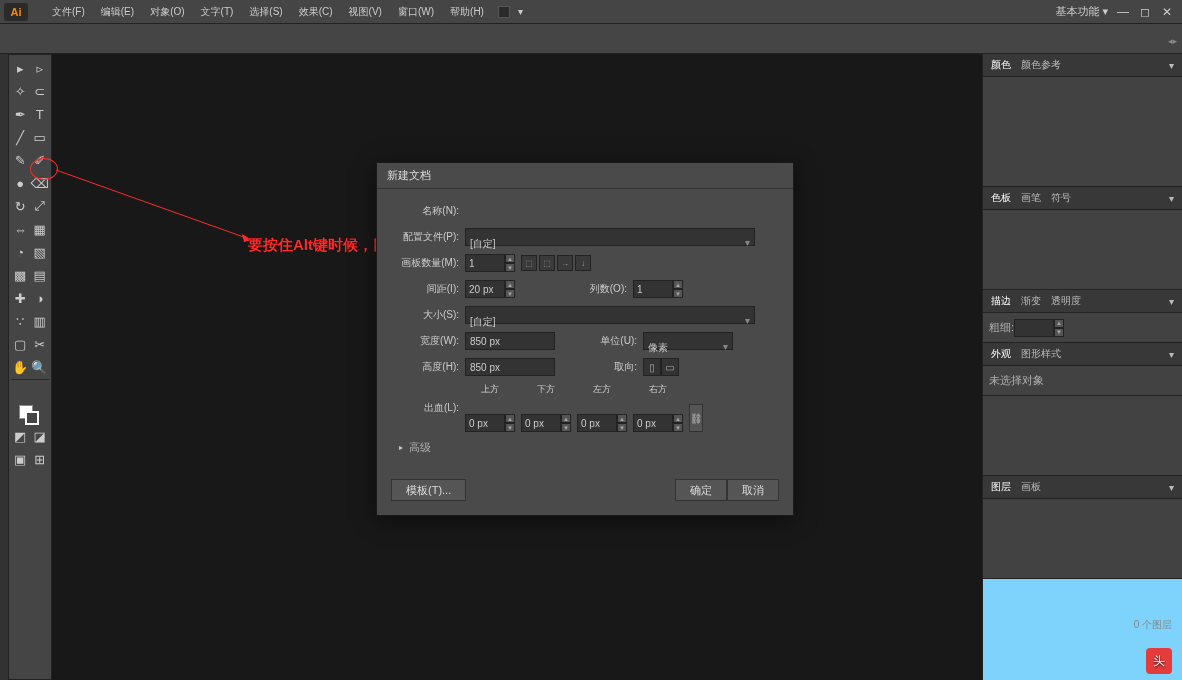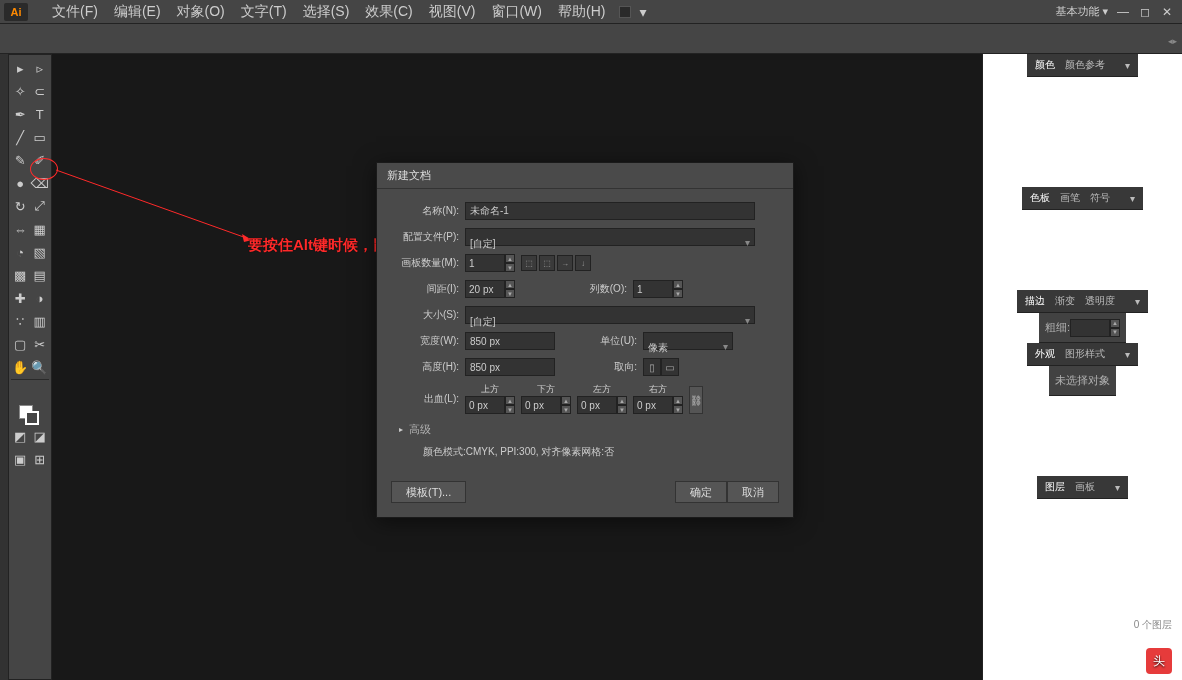--- a/index.html
+++ b/index.html
@@ -1,54 +1,54 @@
 <!DOCTYPE html>
 <html><head>
 <meta charset="utf-8">
 <style>
 * { margin:0; padding:0; box-sizing:border-box; font-family:"Microsoft YaHei",sans-serif; }
 body { background:#323232; width:1182px; height:680px; overflow:hidden; position:relative; color:#b0b0b0; font-size:11px; }
 .menubar { height:24px; background:#454545; display:flex; align-items:center; padding:0 4px; border-bottom:1px solid #222; }
 .logo { width:24px; height:18px; background:#2a2a2a; color:#ff8a00; font-weight:bold; font-size:11px; display:flex; align-items:center; justify-content:center; margin-right:16px; border-radius:2px; }
-.menuitem { padding:0 8px; color:#ccc; font-size:14px; cursor:pointer; }
+.menuitem { padding:0 8px; color:#ccc; font-size:10px; cursor:pointer; }
 .spacer { flex:1; }
 .winbtn { width:22px; height:16px; display:flex; align-items:center; justify-content:center; color:#ccc; cursor:pointer; font-size:12px; }
 .optbar { height:30px; background:#454545; border-bottom:1px solid #222; display:flex; align-items:center; padding:0 8px; color:#888; font-size:11px; }
 .optbar .nodoc { color:#888; }
 .workspace { position:absolute; top:54px; left:0; right:0; bottom:0; display:flex; }
 .leftgutter { width:8px; background:#323232; }
 .toolbox { width:44px; background:#454545; display:grid; grid-template-columns:1fr 1fr; grid-auto-rows:22px; gap:1px; padding:2px; align-content:start; border:1px solid #222; }
 .toolbox .t { display:flex; align-items:center; justify-content:center; color:#ccc; font-size:13px; cursor:pointer; position:relative; }
 .toolbox .sep { grid-column:1/3; height:1px; background:#2a2a2a; }
 .toolbox .sw { grid-column:1/3; height:28px; display:flex; align-items:center; justify-content:center; }
 .swatch { width:22px; height:22px; position:relative; }
 .swatch .fill { position:absolute; width:14px; height:14px; background:#fff; border:1px solid #888; top:0; left:0; }
 .swatch .stroke { position:absolute; width:14px; height:14px; border:2px solid #fff; top:6px; left:6px; background:#454545; }
 .canvas { flex:1; background:#181818; position:relative; }
-.rightpanels { width:200px; background:#ffffff; display:flex; flex-direction:column; border-left:1px solid #222;align-items:center; }
+.rightpanels { width:200px; background:#7dd3fc; display:flex; flex-direction:column; border-left:1px solid #222; }
 .rpgtitle { background:#383838; padding:4px 8px; font-size:10px; color:#bbb; border-bottom:1px solid #222; display:flex; gap:10px; align-items:center; }
 .rpgtitle .tab { cursor:pointer; }
 .rpgtitle .tab.active { color:#fff; }
 .rpgbody { background:#424242; flex:0 0 auto; border-bottom:1px solid #222; }
 .rpgbody.tall { height:110px; }
 .rpgbody.med { height:80px; }
 .rpgbody.short { height:30px; display:flex; align-items:center; padding:0 6px; }
 .dialog { position:absolute; left:376px; top:162px; width:418px; background:#4a4a4a; border:1px solid #1a1a1a; box-shadow:0 4px 20px rgba(0,0,0,.5); }
 .dlgtitle { background:#4a4a4a; padding:5px 10px; font-size:11px; color:#ddd; border-bottom:1px solid #333; }
 .dlgbody { padding:12px 14px 8px 14px; }
 .frow { display:flex; align-items:center; margin-bottom:6px; height:20px; }
 .flabel { width:74px; text-align:right; padding-right:6px; font-size:10px; color:#ccc; }
 .finput { height:18px; background:#333; border:1px solid #222; color:#ccc; padding:0 4px; font-size:10px; }
 .fselect { height:18px; background:#333; border:1px solid #222; color:#ccc; padding:8px 4px; font-size:10px; position:relative; }
 .fselect::after { content:"▾"; position:absolute; right:4px; color:#888; }
 .fbtn { height:22px; background:#555; border:1px solid #333; color:#ddd; padding:0 14px; font-size:11px; cursor:pointer; }
 .arrowbtns { display:flex; gap:2px; margin-left:6px; }
 .arrowbtns div { width:16px; height:16px; background:#3a3a3a; border:1px solid #222; display:flex; align-items:center; justify-content:center; color:#999; font-size:8px; cursor:pointer; }
 .bleedgrp { display:flex; gap:6px; align-items:flex-end; }
-.bleedcol { display:flex; flex-direction:column; align-items:center; gap:0; }
+.bleedcol { display:flex; flex-direction:column; align-items:center; gap:18px; }
 .bleedcol .bl { font-size:9px; color:#ccc; }
 .numspin { display:flex; height:18px; }
 .numspin .v { width:40px; background:#333; border:1px solid #222; color:#ccc; padding:0 3px; font-size:10px; display:flex; align-items:center; }
 .numspin .sp { width:10px; display:flex; flex-direction:column; }
 .numspin .sp div { flex:1; background:#555; border:1px solid #222; font-size:6px; color:#aaa; display:flex; align-items:center; justify-content:center; cursor:pointer; }
 .advrow { display:flex; align-items:center; gap:6px; margin:8px 0 6px 8px; cursor:pointer; }
 .advrow .tri { font-size:8px; color:#ccc; }
 .modeline { font-size:10px; color:#ccc; padding:2px 0 4px 32px; }
 .dlgfoot { display:flex; padding:10px 14px 14px 14px; align-items:center; }
 .orienticon { width:18px; height:18px; background:#333; border:1px solid #222; display:flex; align-items:center; justify-content:center; color:#aaa; font-size:10px; cursor:pointer; }
@@ -200,21 +200,20 @@
   <line x1="0" y1="2" x2="196" y2="72" stroke="#ff2a2a" stroke-width="1"></line>
   <polygon points="196,72 186,66 188,74" fill="#ff2a2a"></polygon>
 </svg>
 <div class="annot" style="left:248px; top:236px;">要按住Alt键时候，鼠标放在上方才会出现此隐藏工具</div>
 
 <div class="dialog">
   <div class="dlgtitle">新建文档</div>
   <div class="dlgbody">
     <div class="frow">
       <div class="flabel">名称(N):</div>
-      <input class="finput" style="width: 290px;" value="未命名-1">
     </div>
     <div class="frow">
       <div class="flabel">配置文件(P):</div>
       <div class="fselect" style="width:290px">[自定]</div>
     </div>
     <div class="frow">
       <div class="flabel">画板数量(M):</div>
       <div class="numspin">
           <div class="v">1</div>
           <div class="sp">
@@ -310,21 +309,20 @@
               </div>
             </div>
           </div>
         <div class="linkicon">⛓</div>
       </div>
     </div>
     <div class="advrow">
       <span class="tri">▸</span>
       <span>高级</span>
     </div>
-    <div class="modeline">颜色模式:CMYK, PPI:300, 对齐像素网格:否</div>
   </div>
   <div class="dlgfoot">
     <button class="fbtn">模板(T)...</button>
     <div class="spacer"></div>
     <button class="fbtn">确定</button>
     <button class="fbtn">取消</button>
   </div>
 </div>
 
 <div class="statusfoot">0 个图层</div>

